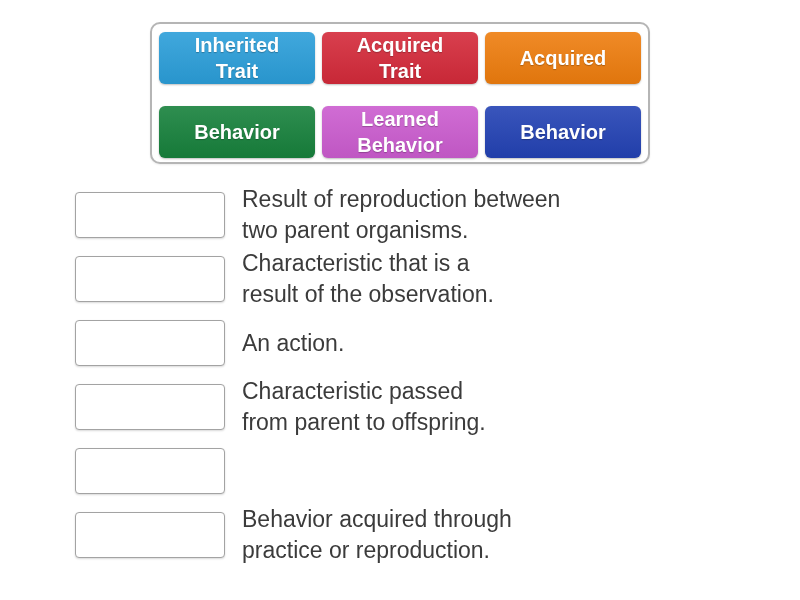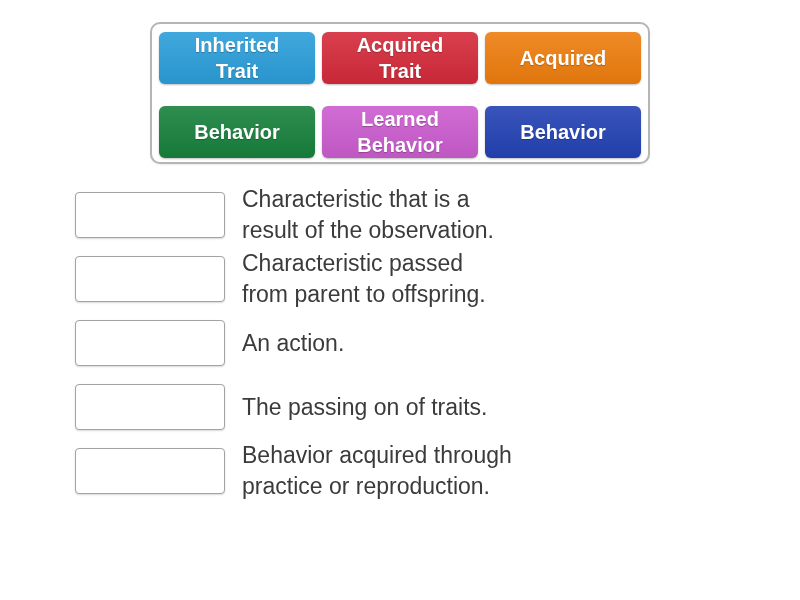--- a/index.html
+++ b/index.html
@@ -116,35 +116,39 @@
 Behavior</span>
     </div>
     <div class="tile" style="background-color: rgb(35, 66, 180);">
       <span class="tile-label">Behavior</span>
     </div>
   </div>
 
   <div class="match-list">
     <div class="match-row">
       <div class="answer-slot"></div>
+      <div class="clue-text">Result of reproduction between
+two parent organisms.</div>
+    </div>
+    <div class="match-row">
+      <div class="answer-slot"></div>
       <div class="clue-text">Characteristic that is a
 result of the observation.</div>
+    </div>
+    <div class="match-row">
+      <div class="answer-slot"></div>
+      <div class="clue-text">An action.</div>
     </div>
     <div class="match-row">
       <div class="answer-slot"></div>
       <div class="clue-text">Characteristic passed
 from parent to offspring.</div>
     </div>
     <div class="match-row">
       <div class="answer-slot"></div>
-      <div class="clue-text">An action.</div>
-    </div>
-    <div class="match-row">
-      <div class="answer-slot"></div>
-      <div class="clue-text">The passing on of traits.</div>
     </div>
     <div class="match-row">
       <div class="answer-slot"></div>
       <div class="clue-text">Behavior acquired through
 practice or reproduction.</div>
     </div>
   </div>
 
 </div>
 

